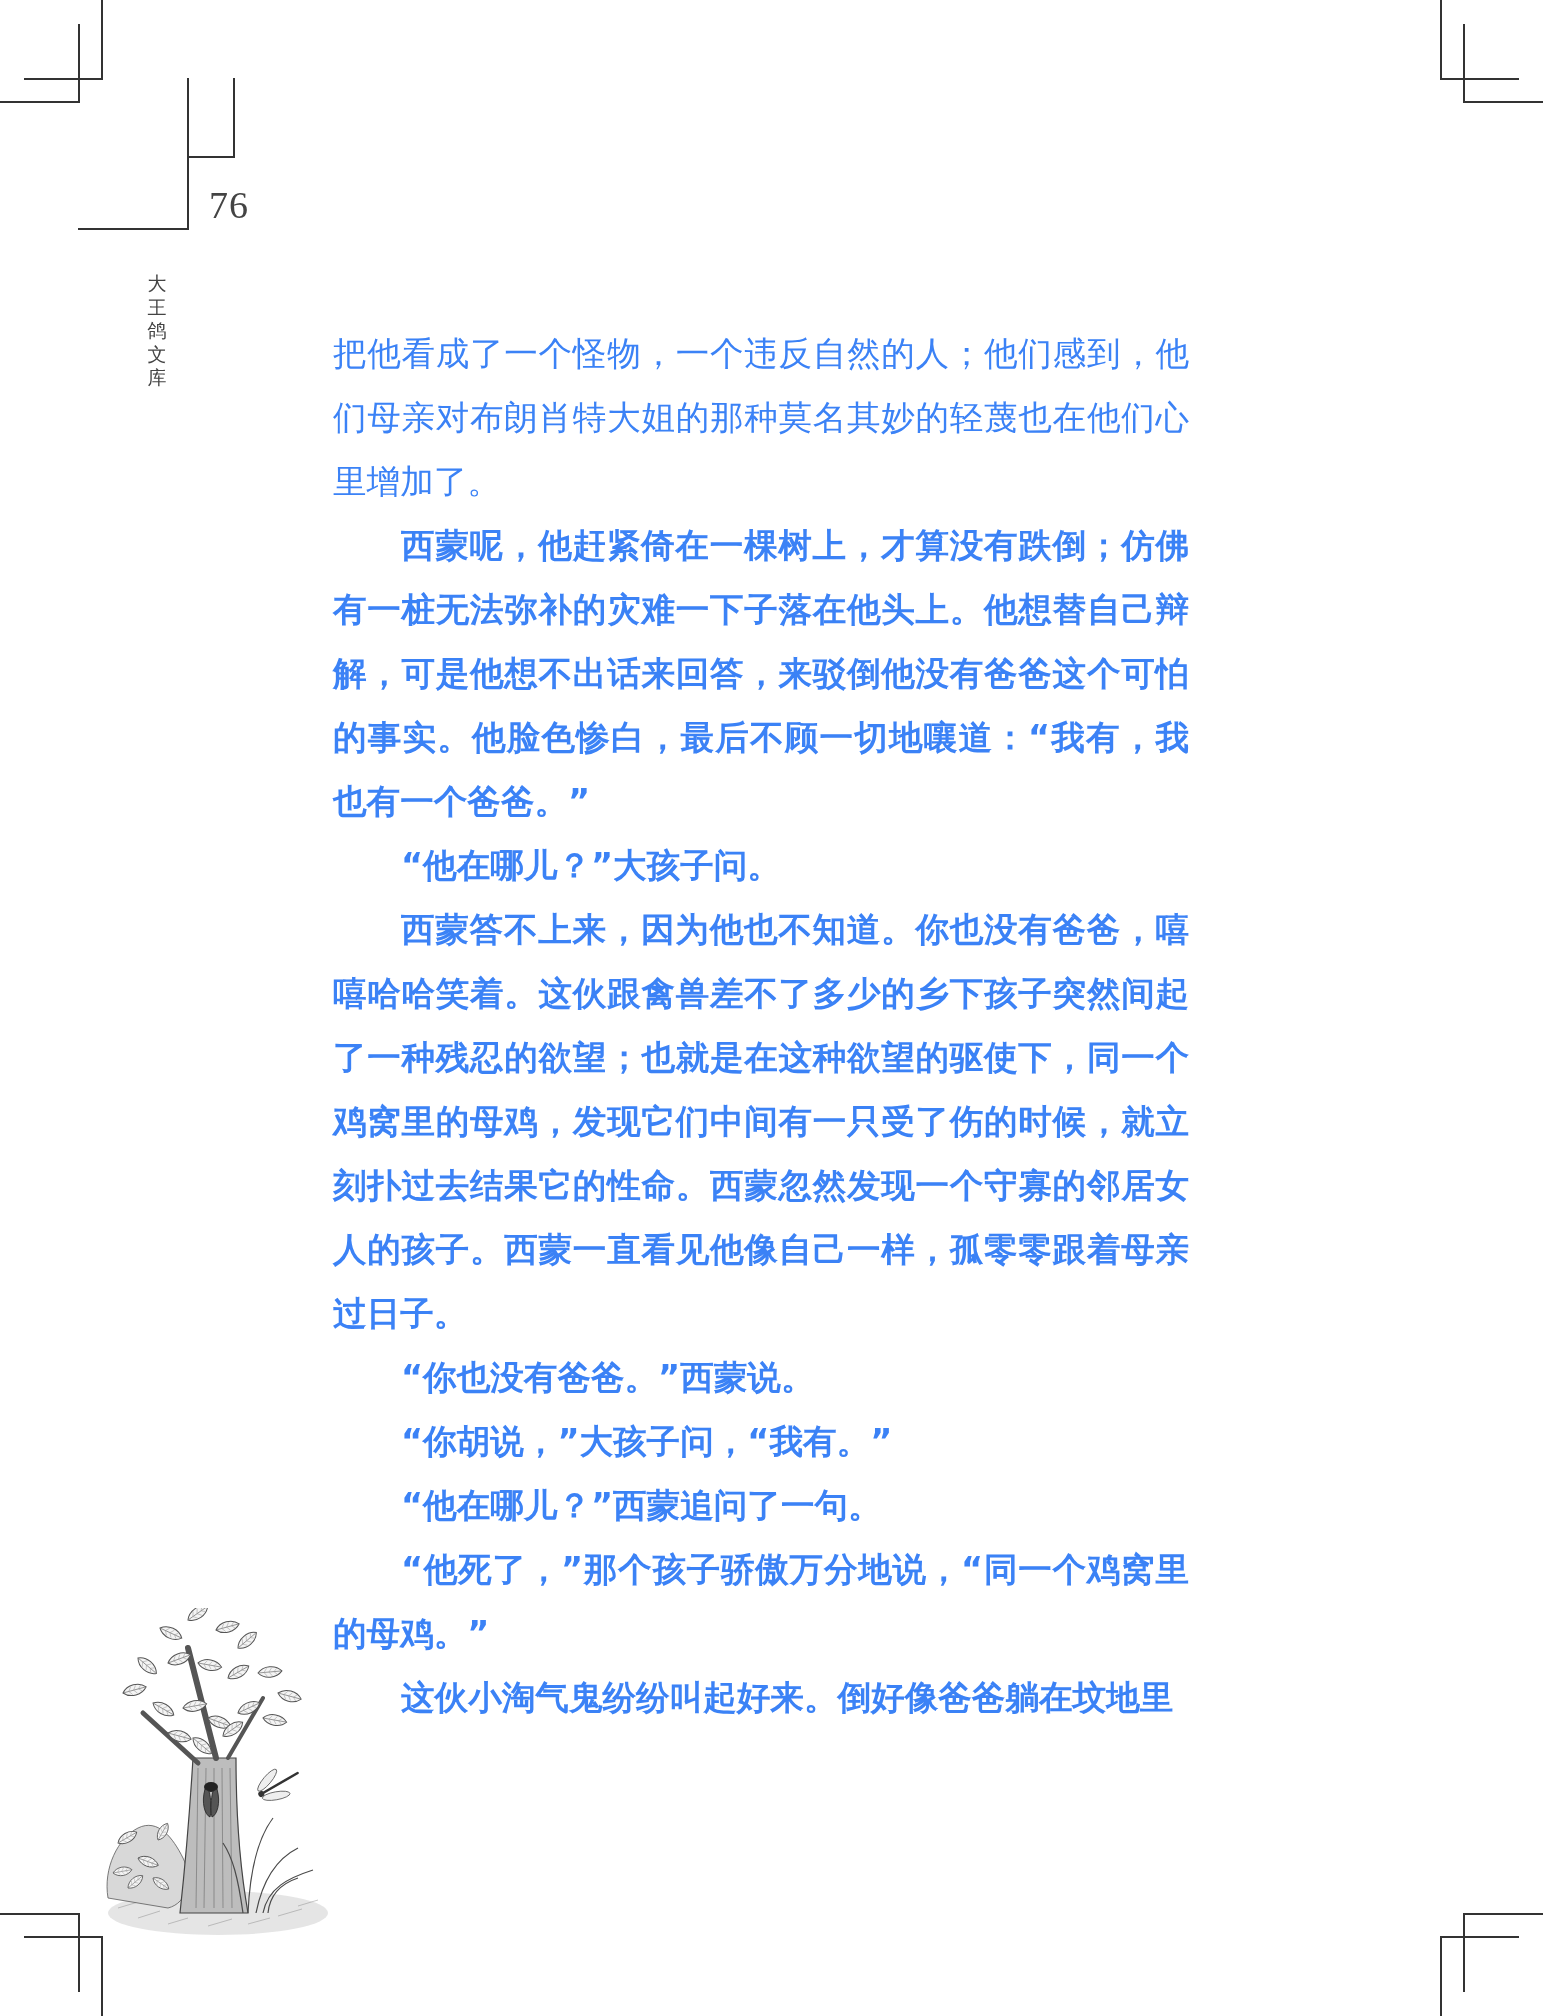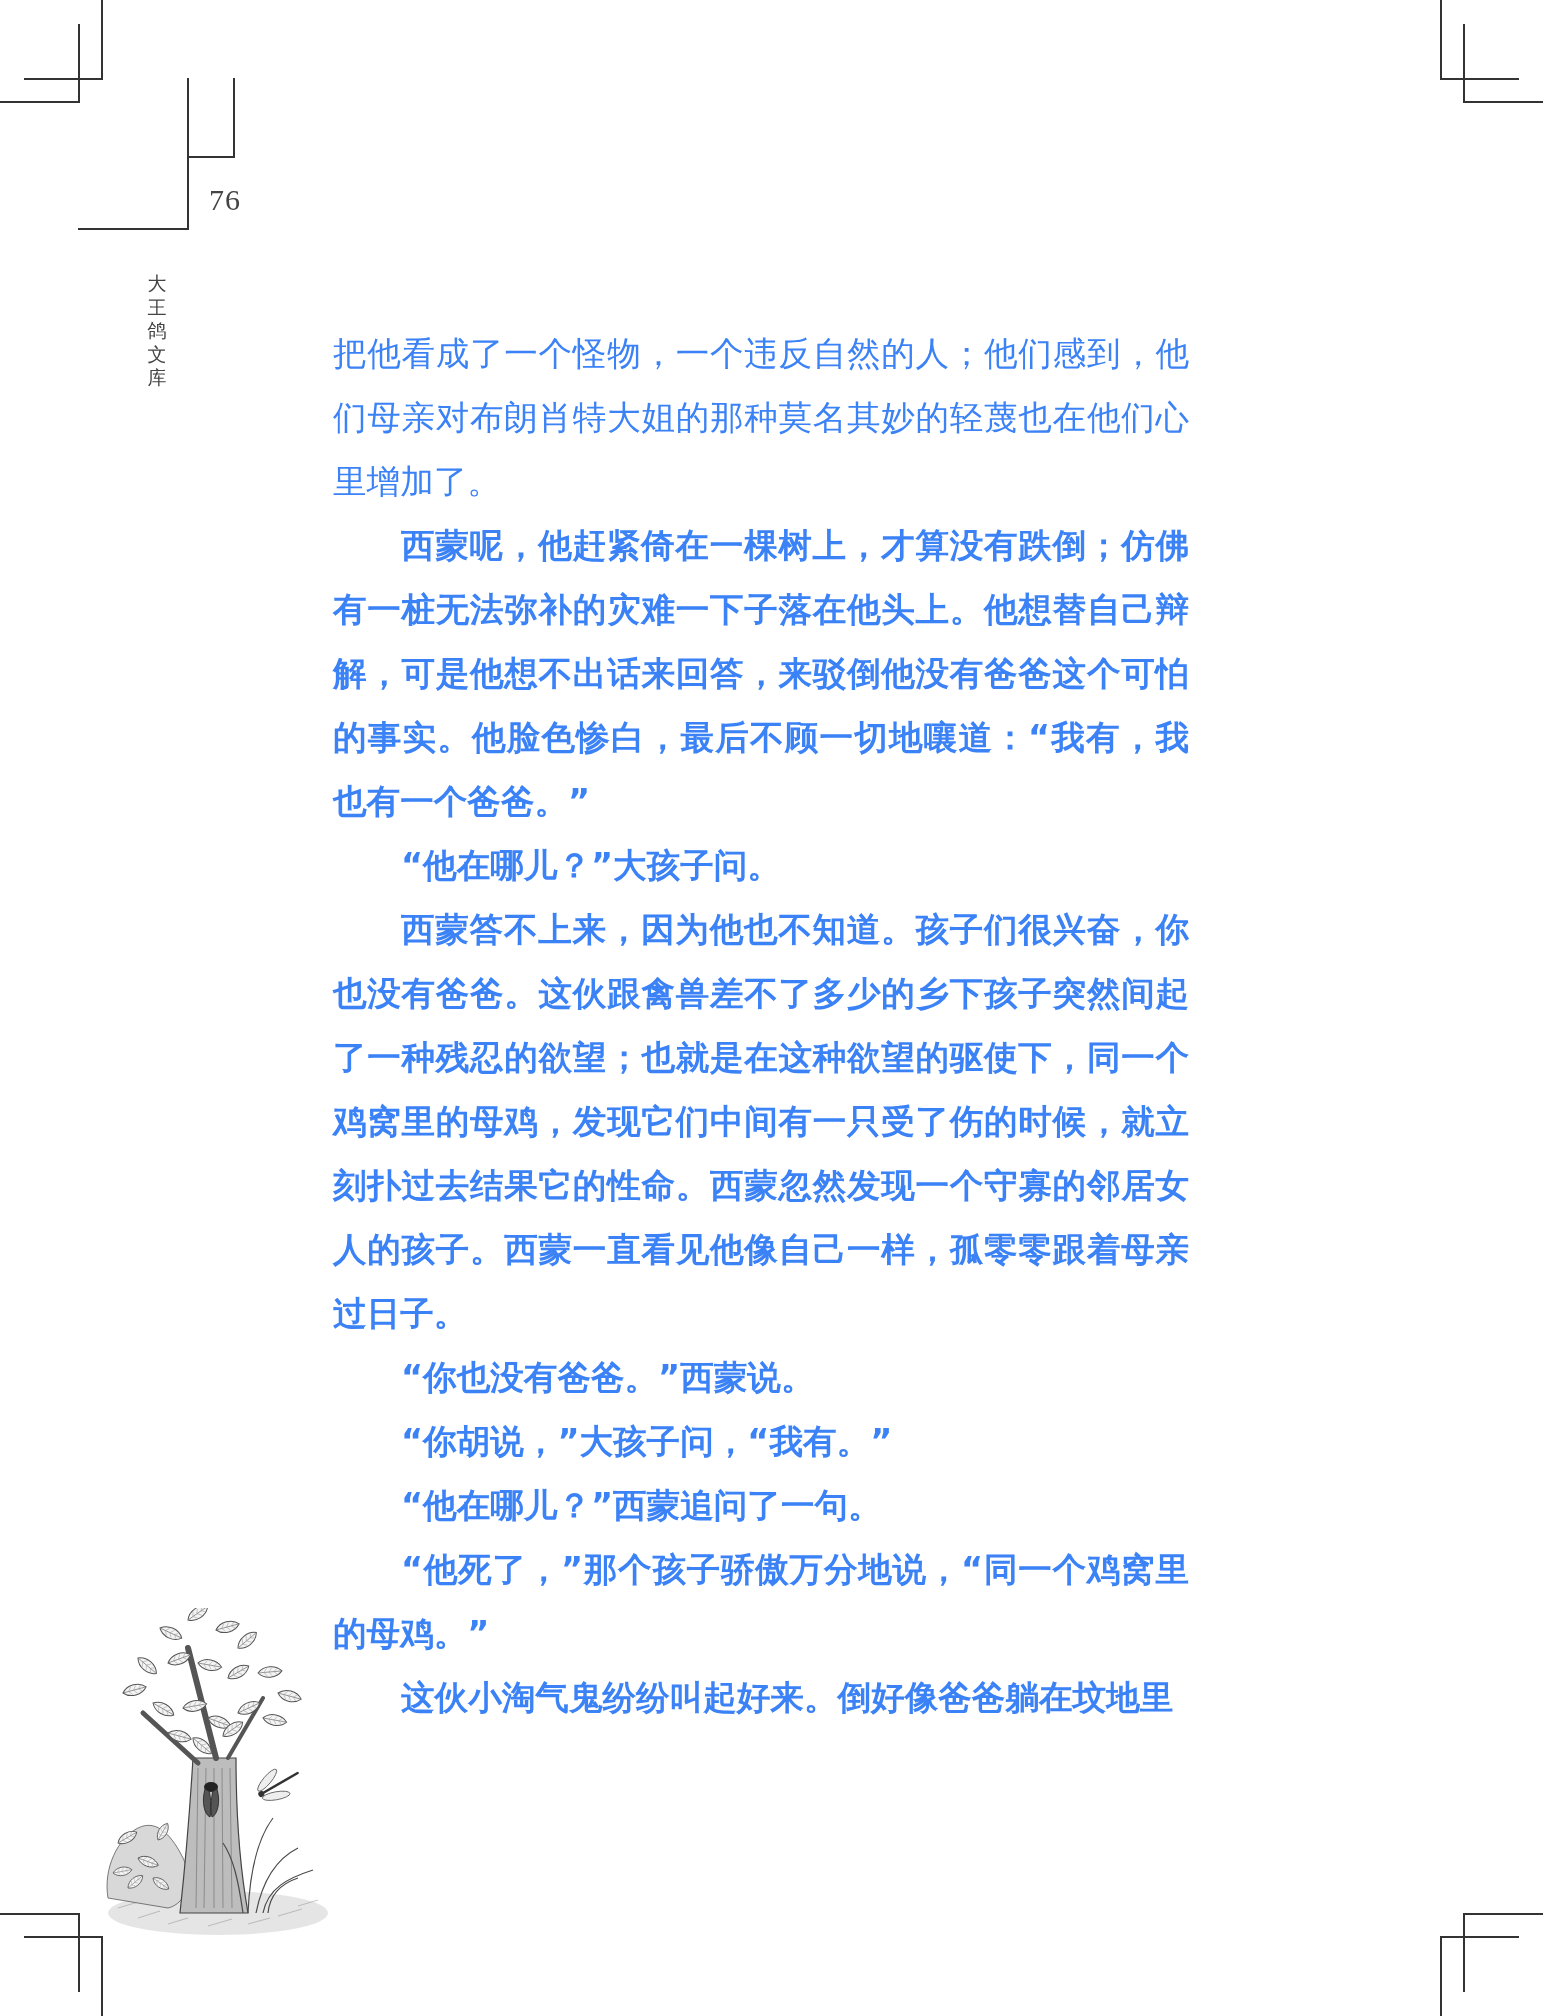--- a/index.html
+++ b/index.html
@@ -2,21 +2,21 @@
 <html><head>
 <meta charset="utf-8">
 <style>
   html, body { margin: 0; padding: 0; background: #ffffff; }
   body { width: 1543px; height: 2016px; position: relative; overflow: hidden;
          font-family: "DejaVu Sans", "Liberation Sans", sans-serif; color: #2a2a2a; }
   .ln { position: absolute; background: #333333; }
   .v { width: 2px; }
   .h { height: 2px; }
   #page-number { position: absolute; left: 209px; top: 183px; font-family: "Liberation Serif", "DejaVu Serif", serif;
-                 font-size: 30px; color: #444444; letter-spacing: 1px; }
+                 font-size: 38px; color: #444444; letter-spacing: 1px; }
   #series-title { position: absolute; left: 146px; top: 272px; width: 22px; font-size: 19px; line-height: 23.5px;
                   color: #444444; text-align: center; }
   #series-title span { display: block; }
   #body-text { position: absolute; left: 333px; top: 322px; width: 856px; }
   .para { margin: 0; font-size: 33.6px; line-height: 64px; text-align: justify; text-justify: inter-character;
           color: #3b82f6; word-break: break-all; }
   .para.indent { text-indent: 68px; font-weight: bold; }
   #illustration { position: absolute; left: 98px; top: 1608px; width: 232px; height: 330px; }
 </style>
 </head>
@@ -61,21 +61,21 @@
   <span>王</span>
   <span>鸽</span>
   <span>文</span>
   <span>库</span>
 </div>
 
 <div id="body-text">
   <p class="para">把他看成了一个怪物，一个违反自然的人；他们感到，他们母亲对布朗肖特大姐的那种莫名其妙的轻蔑也在他们心里增加了。</p>
   <p class="para indent">西蒙呢，他赶紧倚在一棵树上，才算没有跌倒；仿佛有一桩无法弥补的灾难一下子落在他头上。他想替自己辩解，可是他想不出话来回答，来驳倒他没有爸爸这个可怕的事实。他脸色惨白，最后不顾一切地嚷道：“我有，我也有一个爸爸。”</p>
   <p class="para indent">“他在哪儿？”大孩子问。</p>
-  <p class="para indent">西蒙答不上来，因为他也不知道。孩子们很兴奋，你也没有爸爸。这伙跟禽兽差不了多少的乡下孩子突然间起了一种残忍的欲望；也就是在这种欲望的驱使下，同一个鸡窝里的母鸡，发现它们中间有一只受了伤的时候，就立刻扑过去结果它的性命。西蒙忽然发现一个守寡的邻居女人的孩子。西蒙一直看见他像自己一样，孤零零跟着母亲过日子。</p>
+  <p class="para indent">西蒙答不上来，因为他也不知道。你也没有爸爸，嘻嘻哈哈笑着。这伙跟禽兽差不了多少的乡下孩子突然间起了一种残忍的欲望；也就是在这种欲望的驱使下，同一个鸡窝里的母鸡，发现它们中间有一只受了伤的时候，就立刻扑过去结果它的性命。西蒙忽然发现一个守寡的邻居女人的孩子。西蒙一直看见他像自己一样，孤零零跟着母亲过日子。</p>
   <p class="para indent">“你也没有爸爸。”西蒙说。</p>
   <p class="para indent">“你胡说，”大孩子问，“我有。”</p>
   <p class="para indent">“他在哪儿？”西蒙追问了一句。</p>
   <p class="para indent">“他死了，”那个孩子骄傲万分地说，“同一个鸡窝里的母鸡。”</p>
   <p class="para indent">这伙小淘气鬼纷纷叫起好来。倒好像爸爸躺在坟地里</p>
 </div>
 
 <svg id="illustration" viewBox="0 0 232 330" xmlns="http://www.w3.org/2000/svg">
   <defs>
     <g id="leaf">

